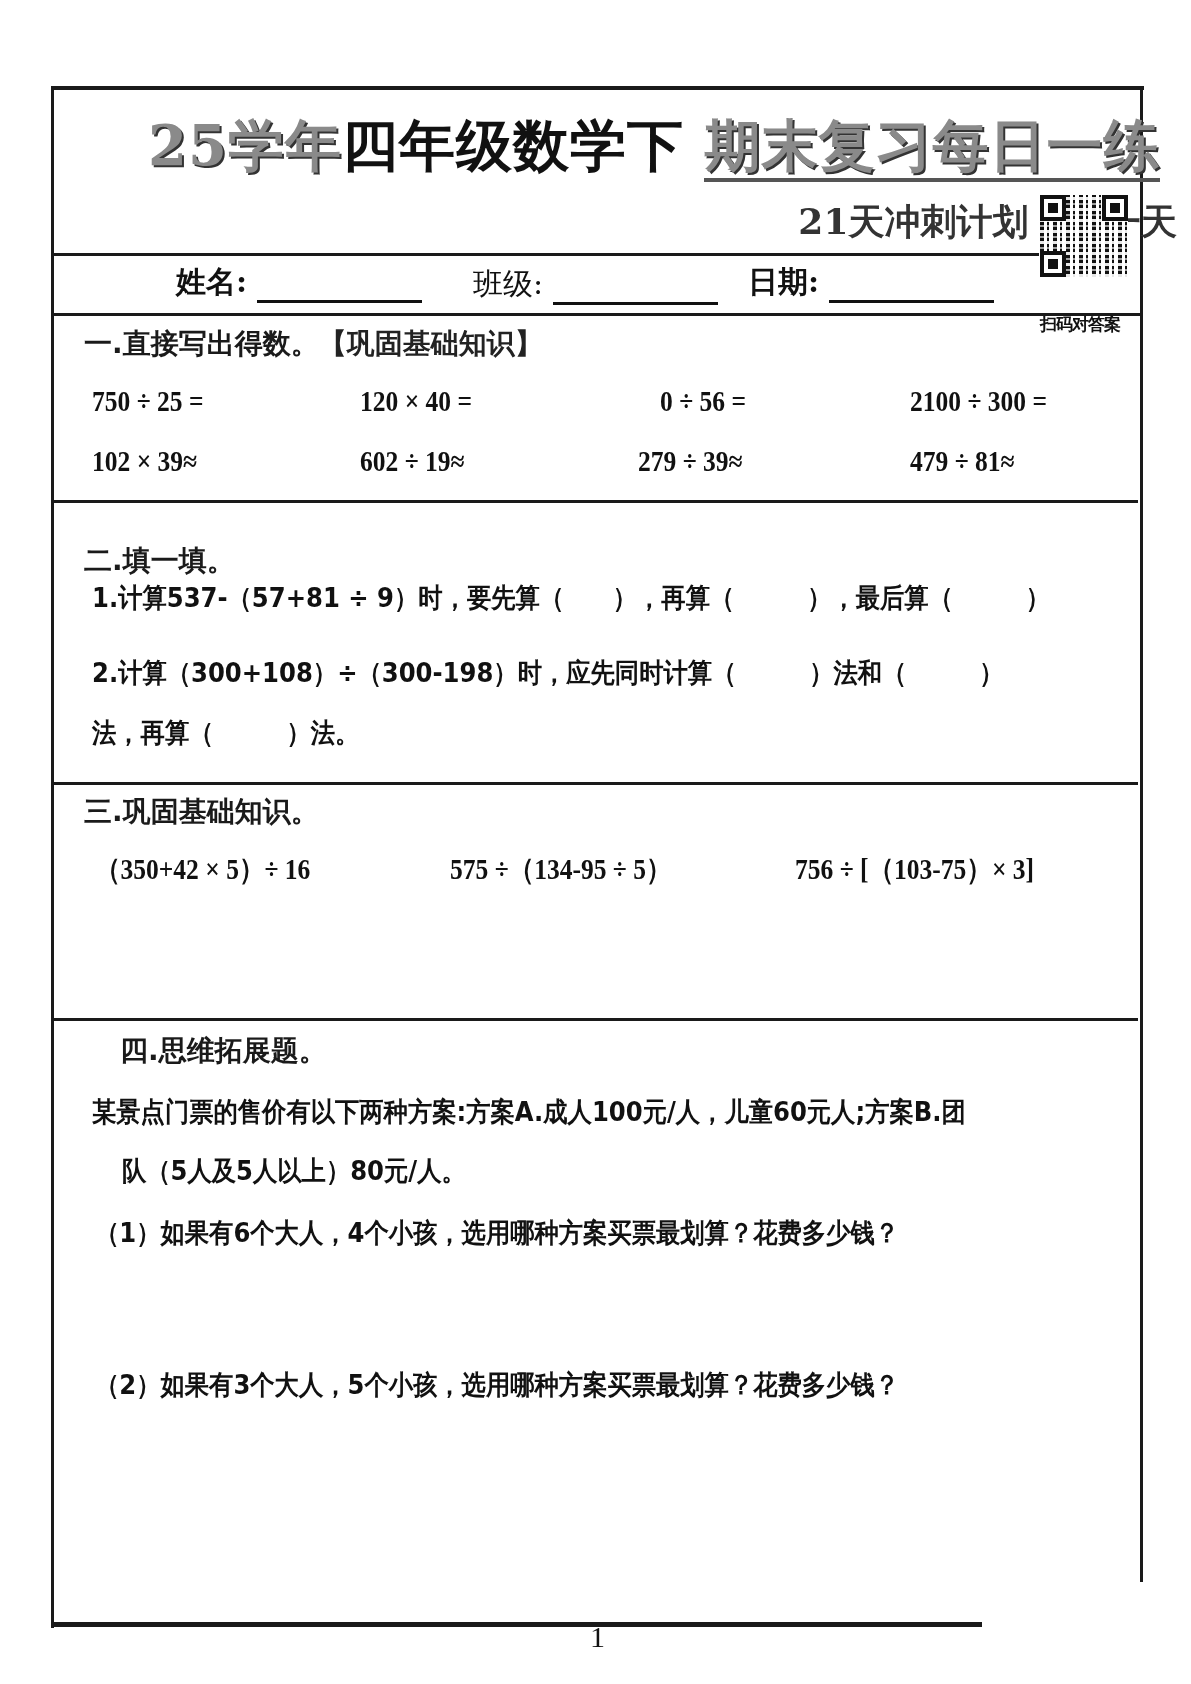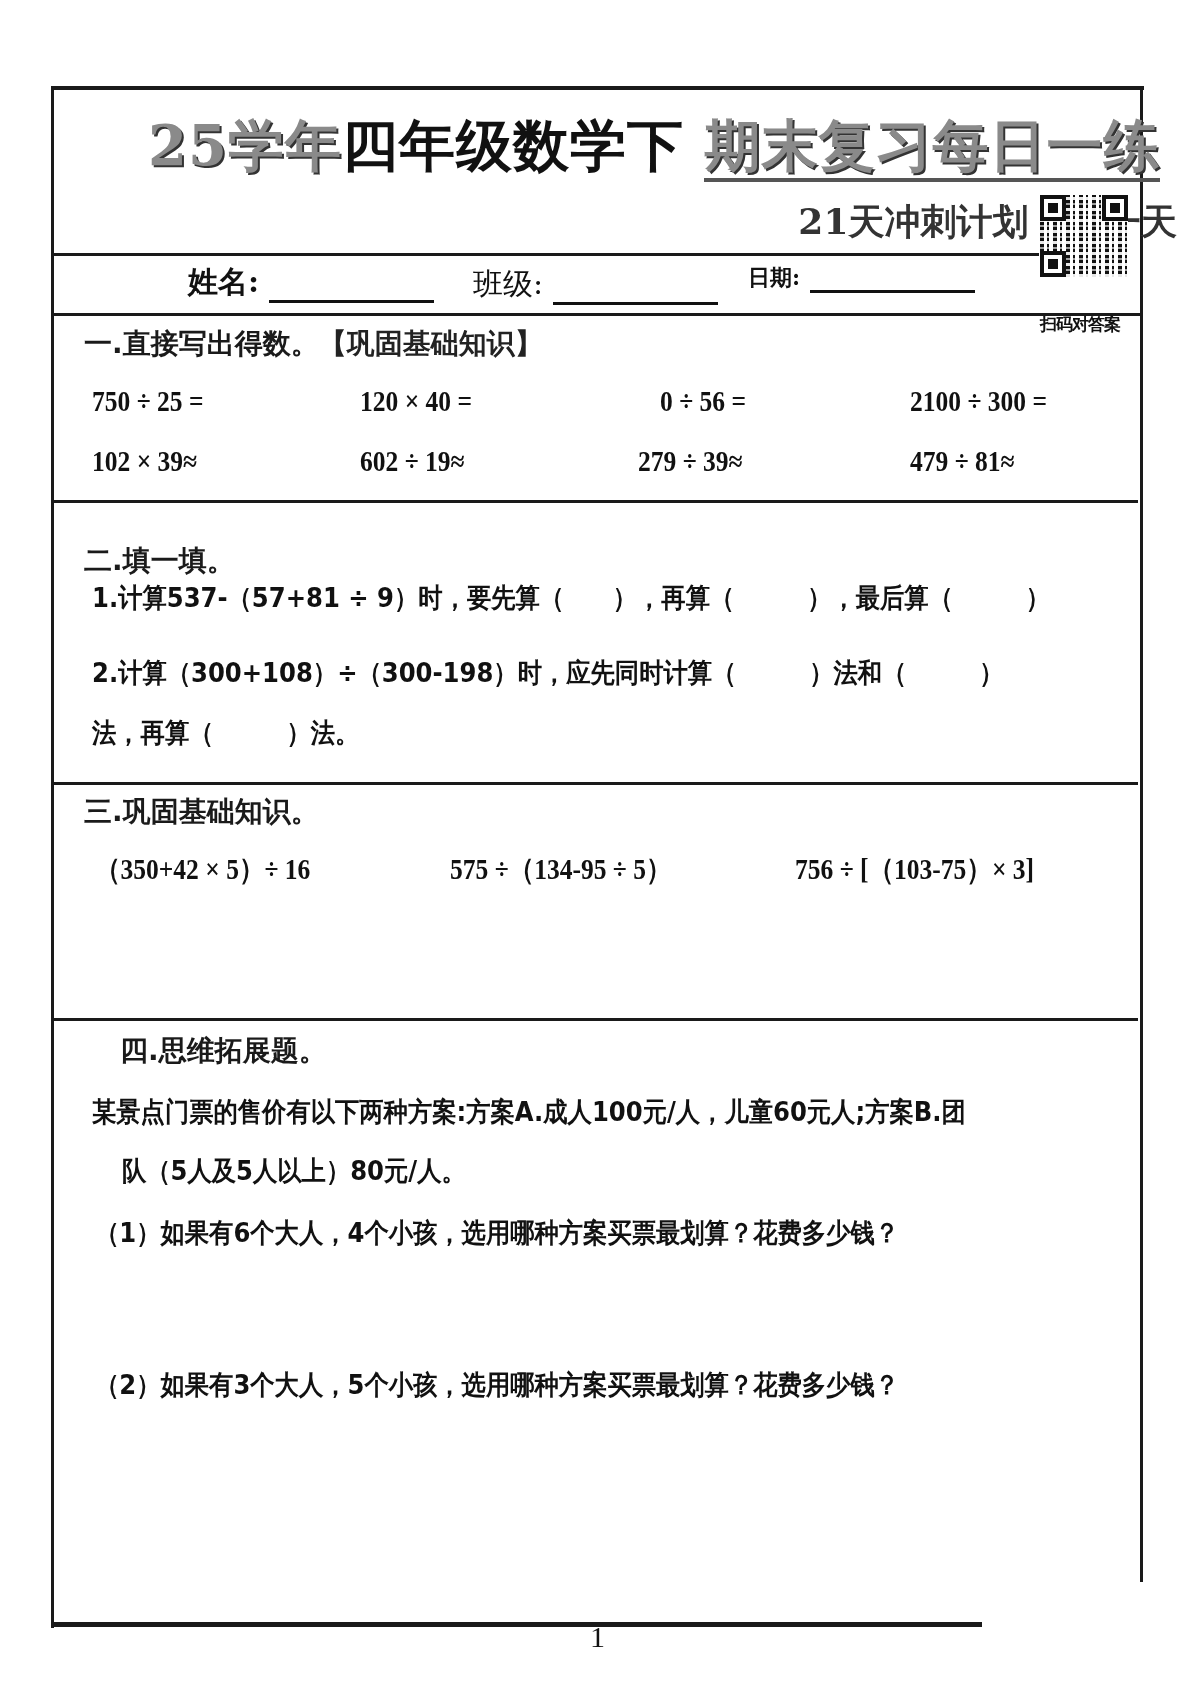--- a/index.html
+++ b/index.html
@@ -50,27 +50,27 @@
 
 <div class="title">
   <span class="t-gray">25学年</span><span class="t-black">四年级数学下</span>&nbsp;<span class="t-under">期末复习每日一练</span>
 </div>
 
 <div class="subtitle">
   <span>21天冲刺计划</span>
   <span>第一天</span>
 </div>
 
-<div class="info-item" style="left:188px; top:262px; font-size:30px; font-weight:bold;">
+<div class="info-item" style="left:176px; top:262px; font-size:30px; font-weight:bold;">
   <span>姓名:</span><span class="blank"></span>
 </div>
 <div class="info-item" style="left:473px; top:264px; font-size:30px; font-weight:normal;text-align:right;">
   <span>班级:</span><span class="blank"></span>
 </div>
-<div class="info-item" style="left:748px; top:262px; font-size:22px; font-weight:bold;">
+<div class="info-item" style="left:748px; top:262px; font-size:30px; font-weight:bold;">
   <span>日期:</span><span class="blank"></span>
 </div>
 
 <div class="qr">
   <div class="qr-inner"></div>
   <div class="qr-finder" style="left:0; top:0;"></div>
   <div class="qr-finder" style="right:0; top:0;"></div>
   <div class="qr-finder" style="left:0; bottom:0;"></div>
 </div>
 <div class="qr-label">扫码对答案</div>

